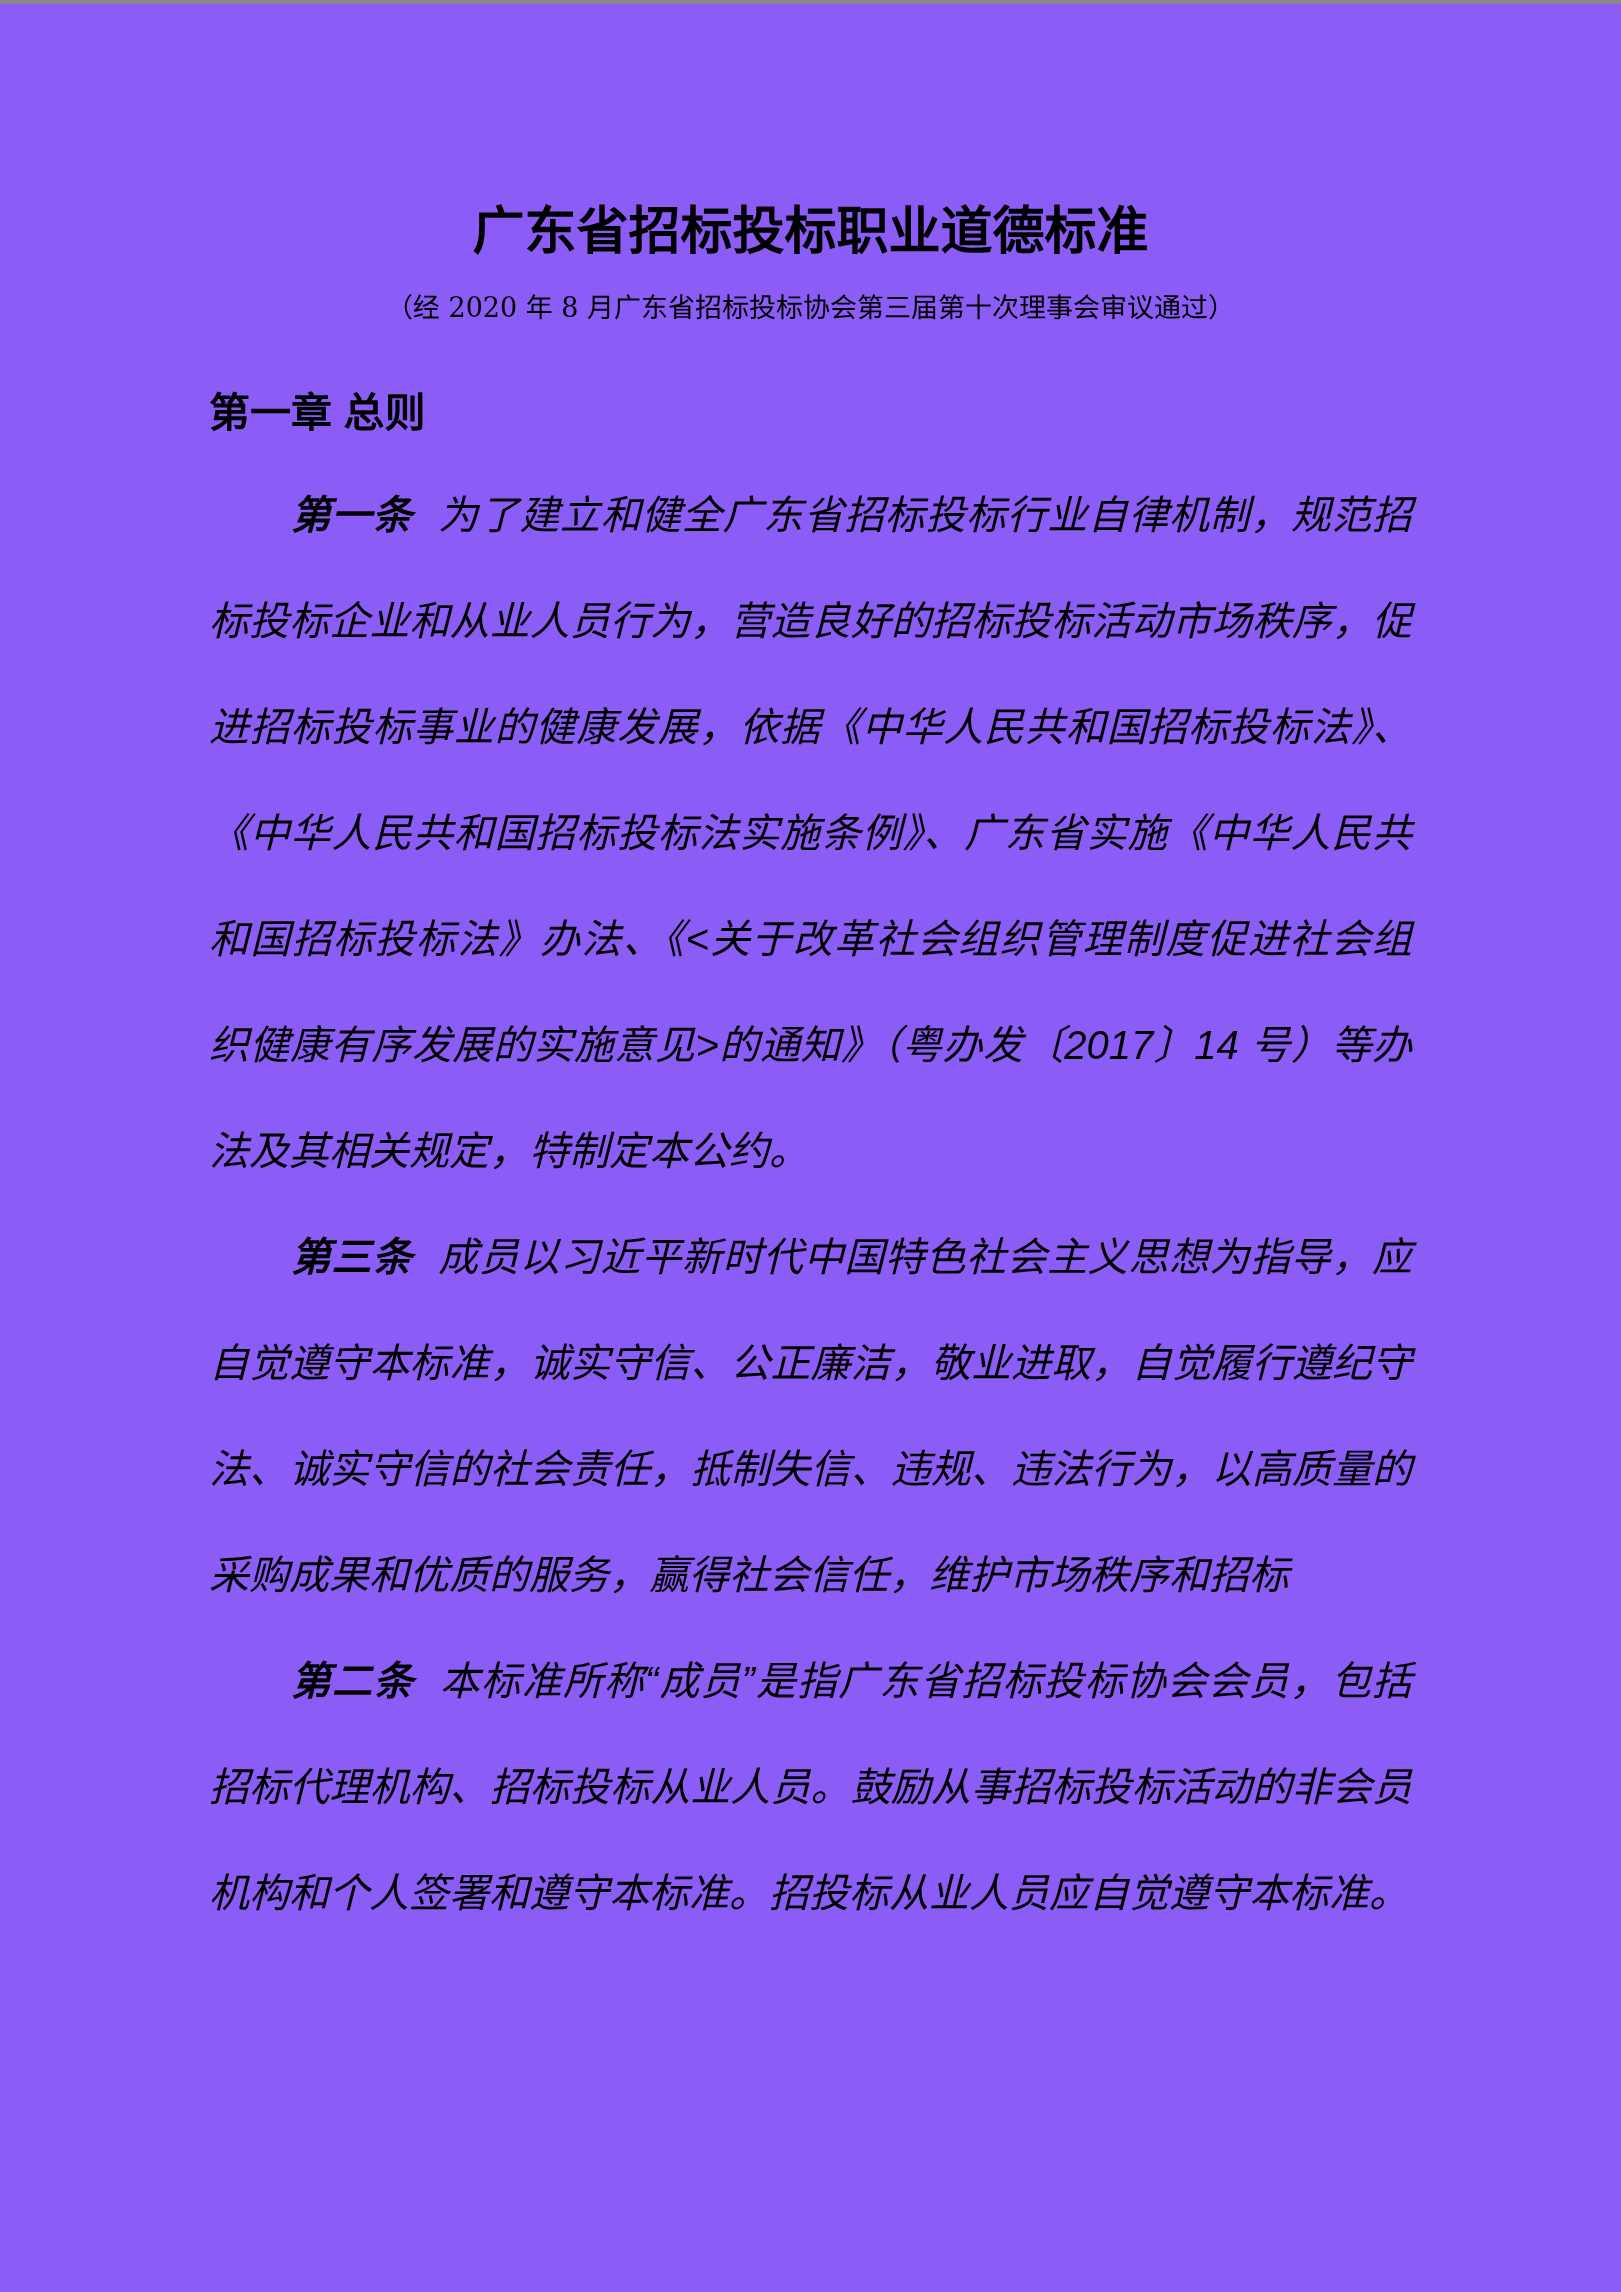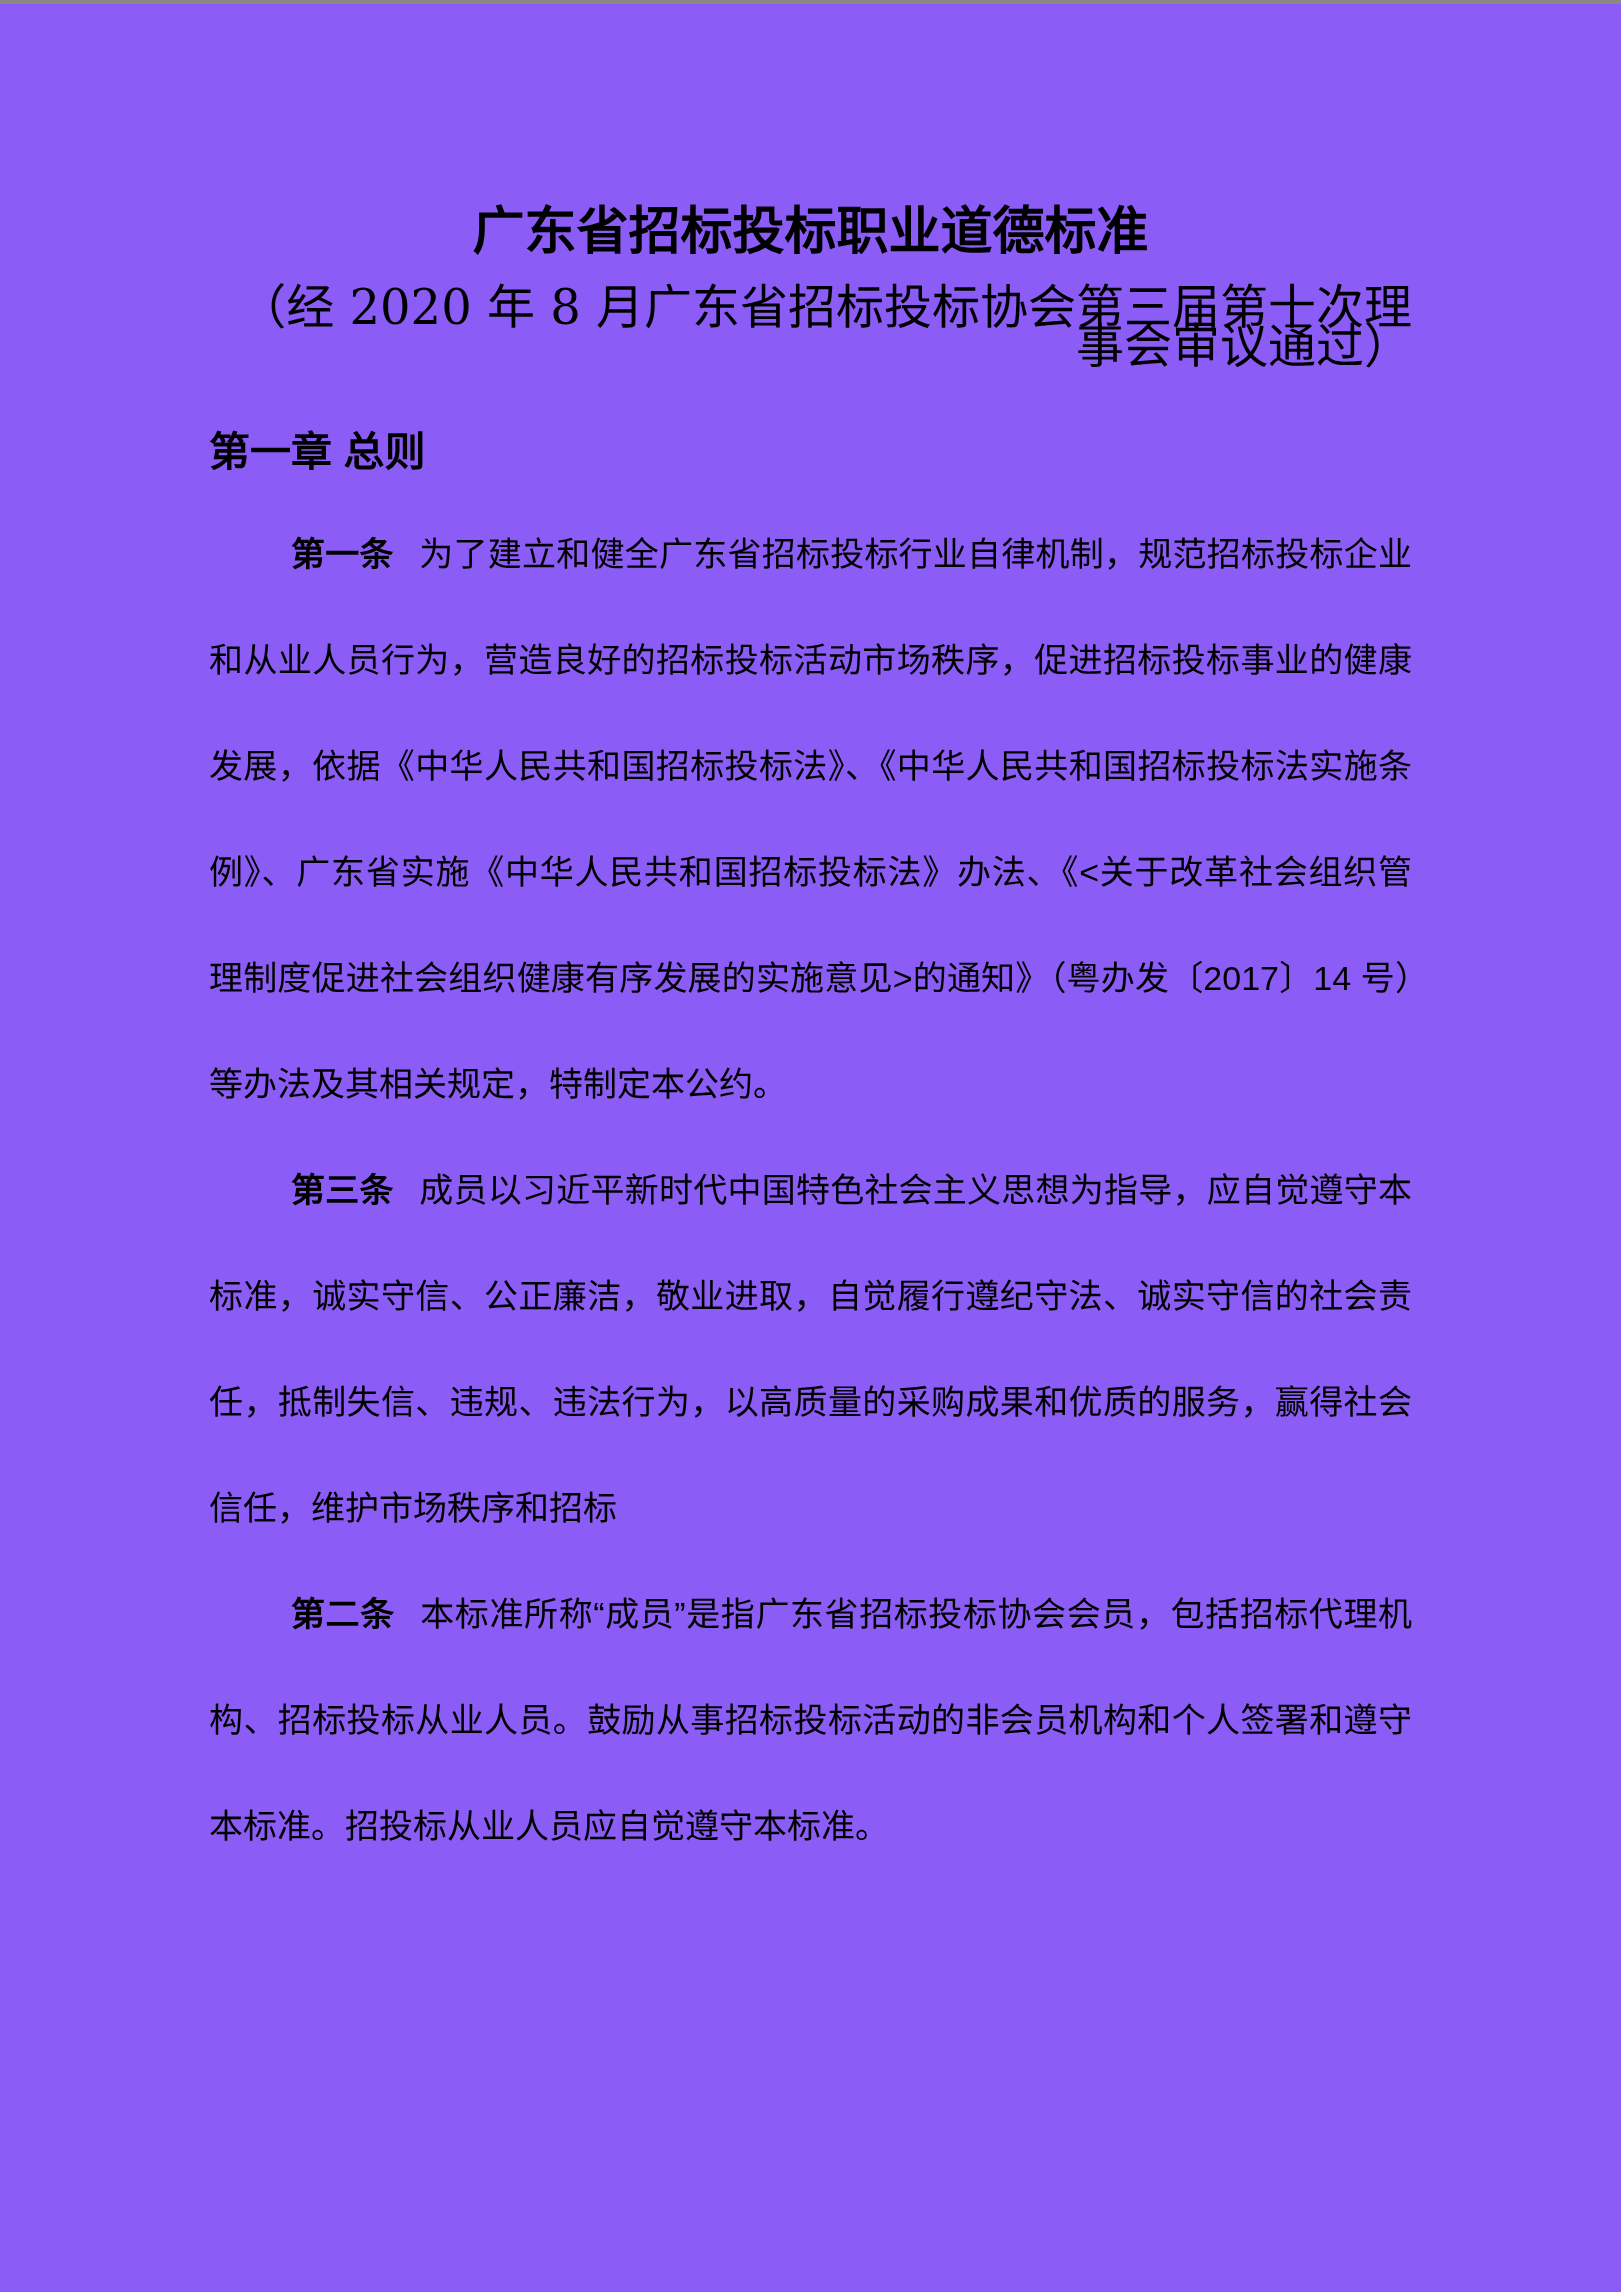--- a/index.html
+++ b/index.html
@@ -23,43 +23,44 @@
   .title {
     margin: 0;
     font-size: 52px;
     line-height: 52px;
     font-weight: 700;
     text-align: center;
     letter-spacing: 0px;
   }
   .subtitle {
     margin: 31px 0 0 0;
-    font-size: 48px;
+    font-size: 27px;
     line-height: 39px;
     font-weight: 400;
-    text-align: right;
+    text-align: center;
     font-family: "DejaVu Serif", serif;
   }
   .chapter {
     margin: 66px 0 0 0;
     font-size: 41px;
     line-height: 41px;
     font-weight: 700;
   }
   .body-text {
     margin-top: 28px;
   }
   .article {
     margin: 0;
-    font-size: 34px;
+    font-size: 40px;
     line-height: 106px;
     text-align: justify;
     text-indent: 82px;
     word-break: break-all;
     overflow-wrap: break-word;
+    font-style: italic;
   }
   .article .lead {
     font-weight: 700;
     margin-right: 25.5px;
   }
 </style>
 </head>
 <body>
 
 <div class="page">

